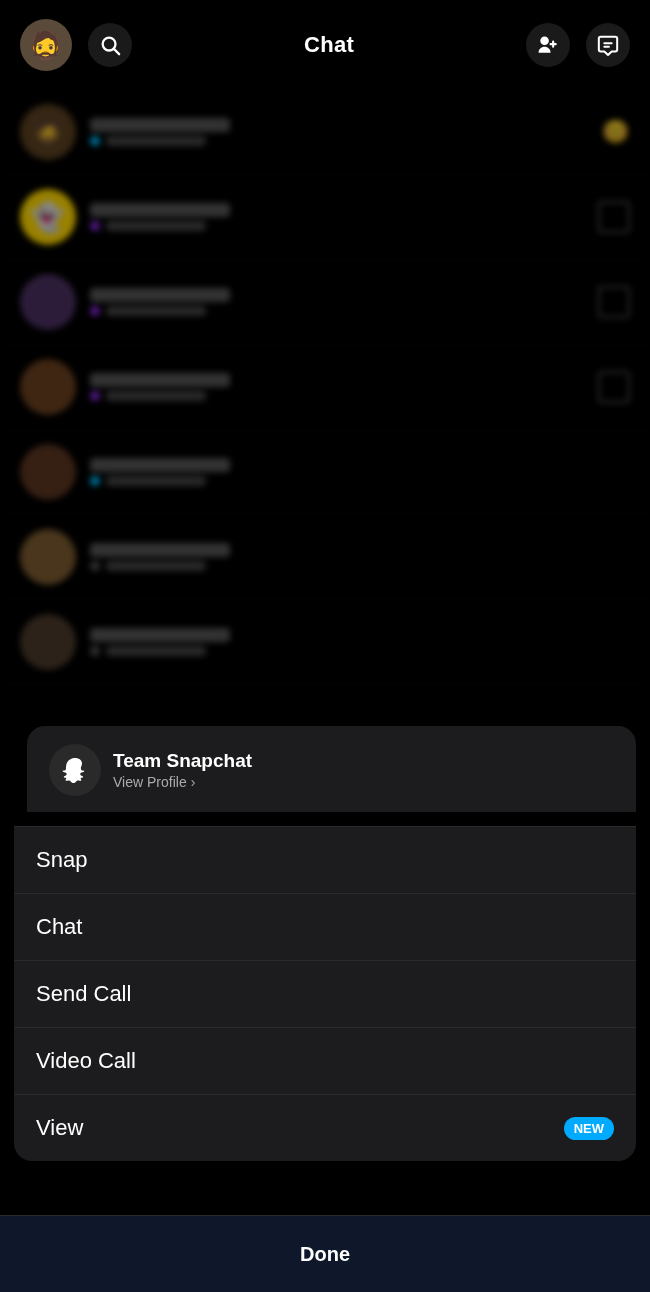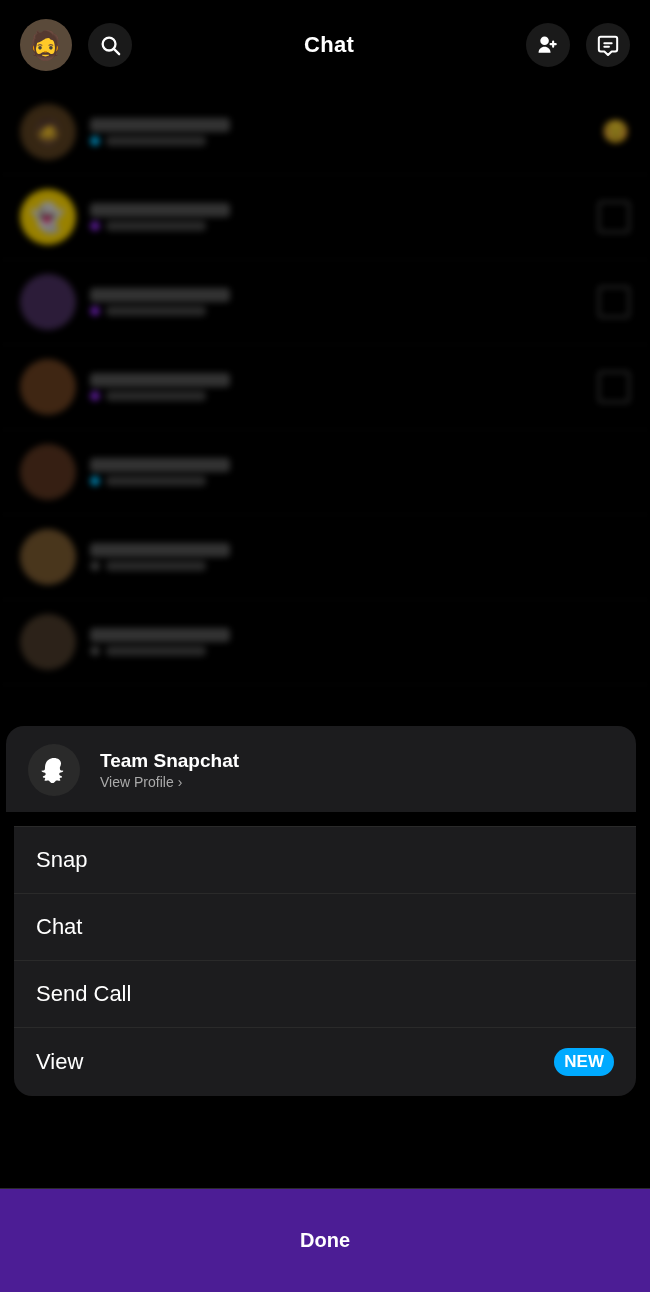--- a/index.html
+++ b/index.html
@@ -126,28 +126,28 @@
       width: 32px; height: 32px;
       border: 2px solid #555;
       border-radius: 4px;
       display: flex; align-items: center; justify-content: center;
     }
 
     
     .profile-card {
       position: absolute;
       top: 726px;
-      left: 6px;
+      left: 27px;
       right: 14px;
       background: #1c1c1e;
       border-radius: 18px 18px 0 0;
       padding: 18px 22px 16px;
       display: flex;
       align-items: center;
-      gap: 20px;
+      gap: 12px;
       z-index: 30;
     }
     .profile-snap-icon {
       width: 52px; height: 52px;
       border-radius: 50%;
       background: #2a2a2a;
       display: flex; align-items: center; justify-content: center;
     }
     .profile-info {}
     .profile-name {
@@ -184,38 +184,38 @@
     }
     .menu-item:first-child { border-top: none; }
     .menu-item-label {
       color: #fff;
       font-size: 22px;
       font-weight: 500;
     }
     .new-badge {
       background: #00AAFF;
       color: #fff;
-      font-size: 17px;
+      font-size: 13px;
       font-weight: 700;
       padding: 4px 10px;
       border-radius: 20px;
     }
     .send-btn {
       width: 44px; height: 44px;
       background: #00AAFF;
       border-radius: 50%;
       display: flex; align-items: center; justify-content: center;
     }
 
     
     .done-bar {
       position: absolute;
       bottom: 0; left: 0; right: 0;
-      height: 104px;
-      background: #4c1d95;
+      height: 77px;
+      background: #0f172a;
       display: flex;
       align-items: center;
       justify-content: center;
       border-top: 1px solid #2a2a2a;
       z-index: 40;
     }
     .done-btn {
       color: #fff;
       font-size: 20px;
       font-weight: 700;
@@ -373,20 +373,23 @@
   </div>
 
   <div class="menu-item">
     <span class="menu-item-label">Chat</span>
   </div>
 
   <div class="menu-item">
     <span class="menu-item-label">Send Call</span>
   </div>
 
+  <div class="menu-item">
+    <span class="menu-item-label">Video Call</span>
+  </div>
 
   <div class="menu-item">
     <span class="menu-item-label">View</span>
     <span class="new-badge">NEW</span>
   </div>
 
 </div>
 
 <div class="done-bar">
   <span class="done-btn">Done</span>

